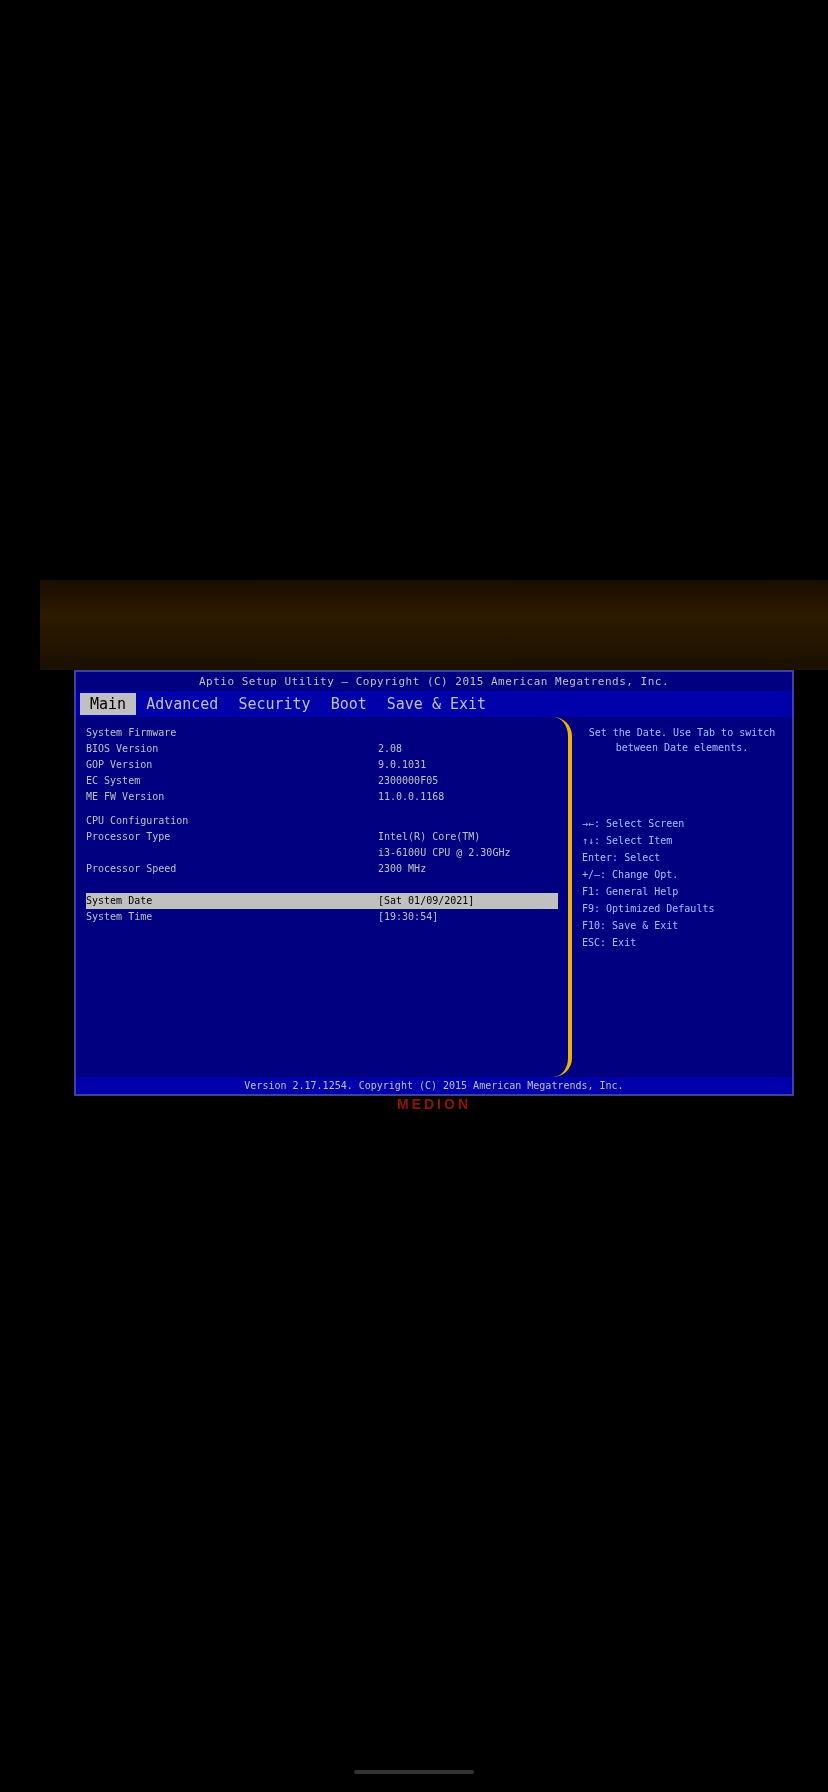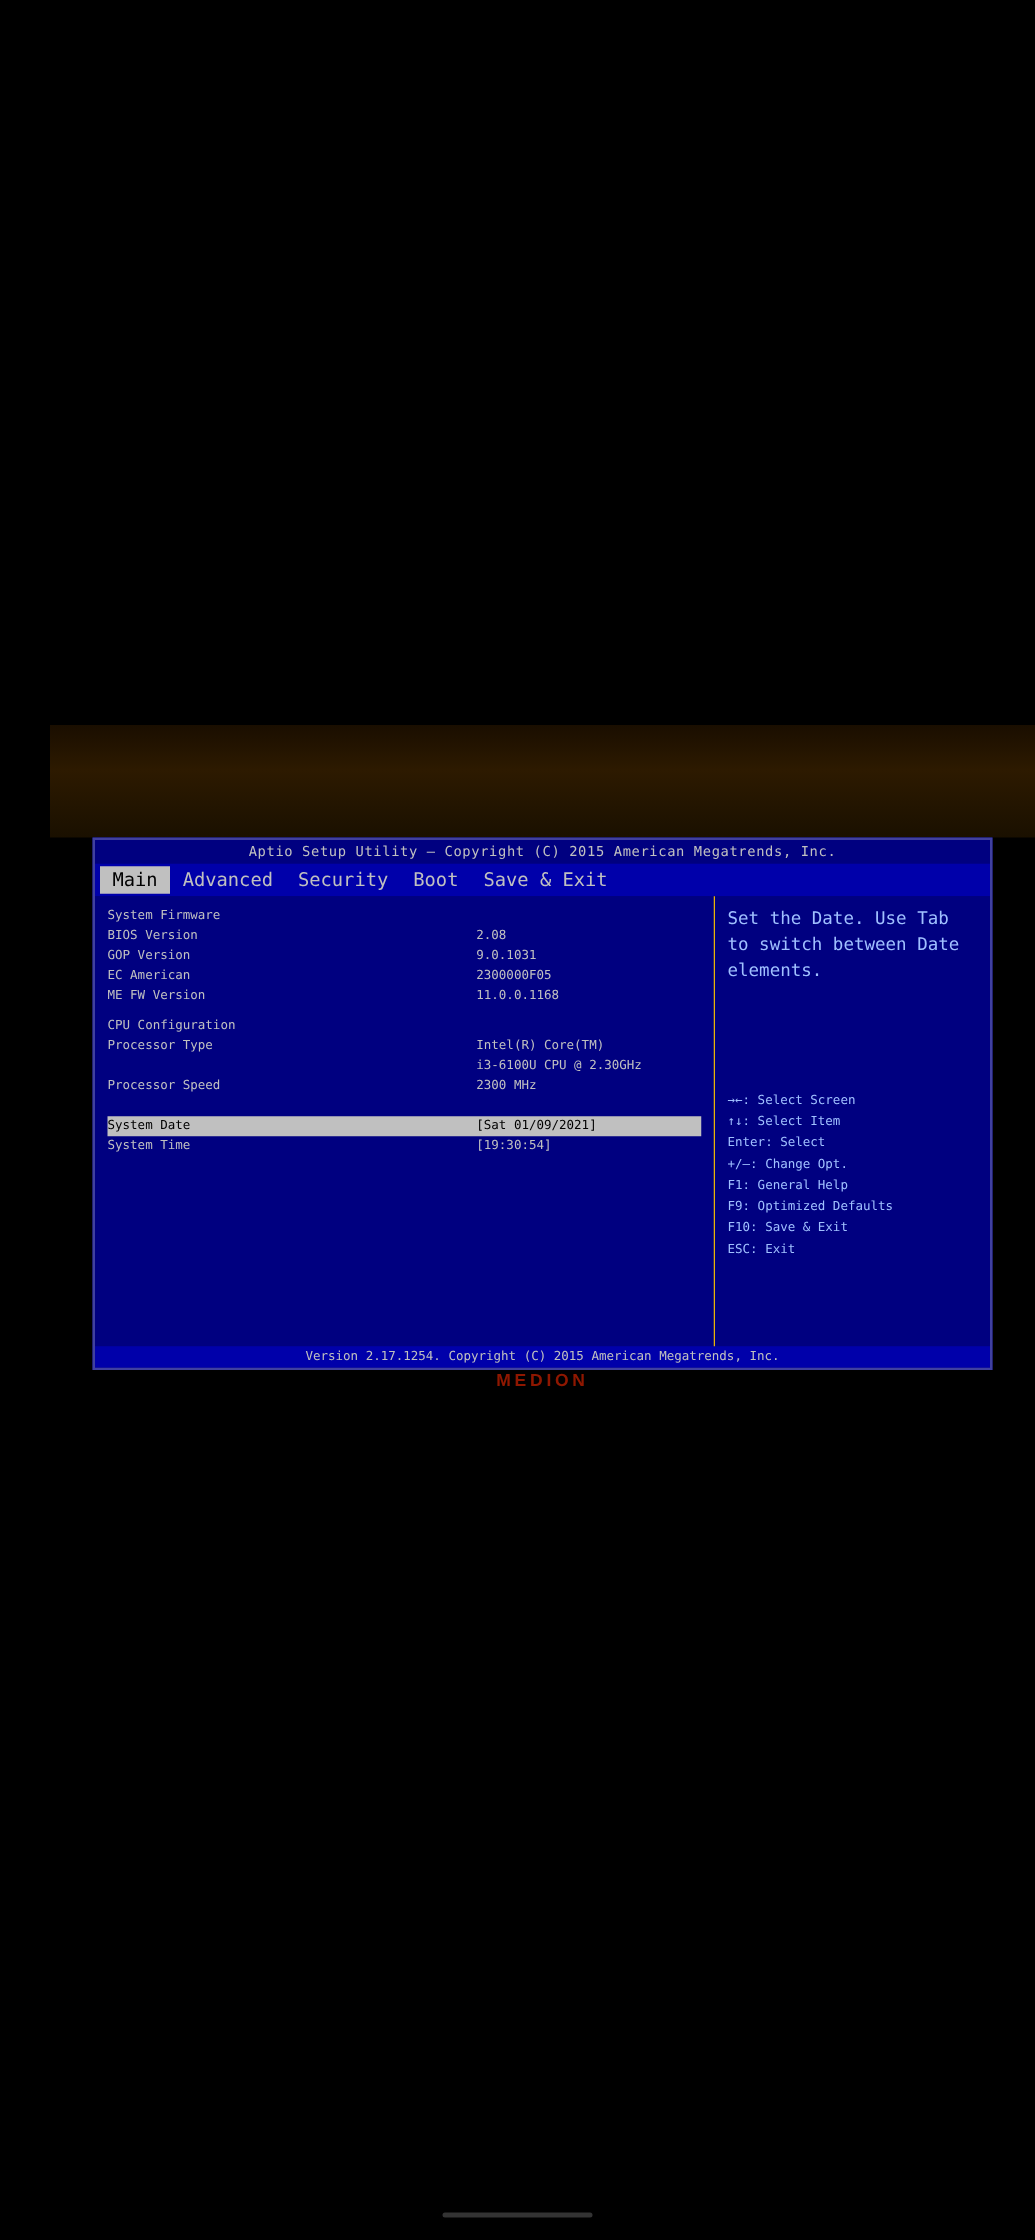--- a/index.html
+++ b/index.html
@@ -86,21 +86,22 @@
     .bios-content {
       display: flex;
       background: #000080;
       min-height: 360px;
     }
 
     
     .bios-left {
       flex: 1;
       padding: 8px 10px;
-      border-right: 1px solid #eab308;
+      border-right: 4px solid #eab308;
+      border-radius: 19px;
     }
 
     
     .bios-right {
       width: 220px;
       padding: 8px 10px;
       color: #a0c0ff;
       font-size: 10px;
       line-height: 1.5;
     }
@@ -136,28 +137,29 @@
     }
 
     .bios-highlight .bios-label,
     .bios-highlight .bios-value {
       color: #000;
     }
 
     
     .help-text {
       color: #a0c0ff;
-      font-size: 14px;
+      font-size: 10px;
       line-height: 1.5;
       margin-bottom: 8px;
+      text-align: center;
     }
 
     
     .nav-help {
-      margin-top: 84px;
+      margin-top: 60px;
       color: #a0c0ff;
       font-size: 10px;
       line-height: 1.7;
     }
 
     
     .bios-footer {
       background: #0000aa;
       color: #c0c0c0;
       text-align: center;
@@ -225,21 +227,21 @@
           <div class="bios-label">System Firmware</div>
           <div class="bios-row">
             <span class="bios-label">BIOS Version</span>
             <span class="bios-value">2.08</span>
           </div>
           <div class="bios-row">
             <span class="bios-label">GOP Version</span>
             <span class="bios-value">9.0.1031</span>
           </div>
           <div class="bios-row">
-            <span class="bios-label">EC American</span>
+            <span class="bios-label">EC System</span>
             <span class="bios-value">2300000F05</span>
           </div>
           <div class="bios-row">
             <span class="bios-label">ME FW Version</span>
             <span class="bios-value">11.0.0.1168</span>
           </div>
         </div>
 
         <div class="bios-section-gap"></div>
 

